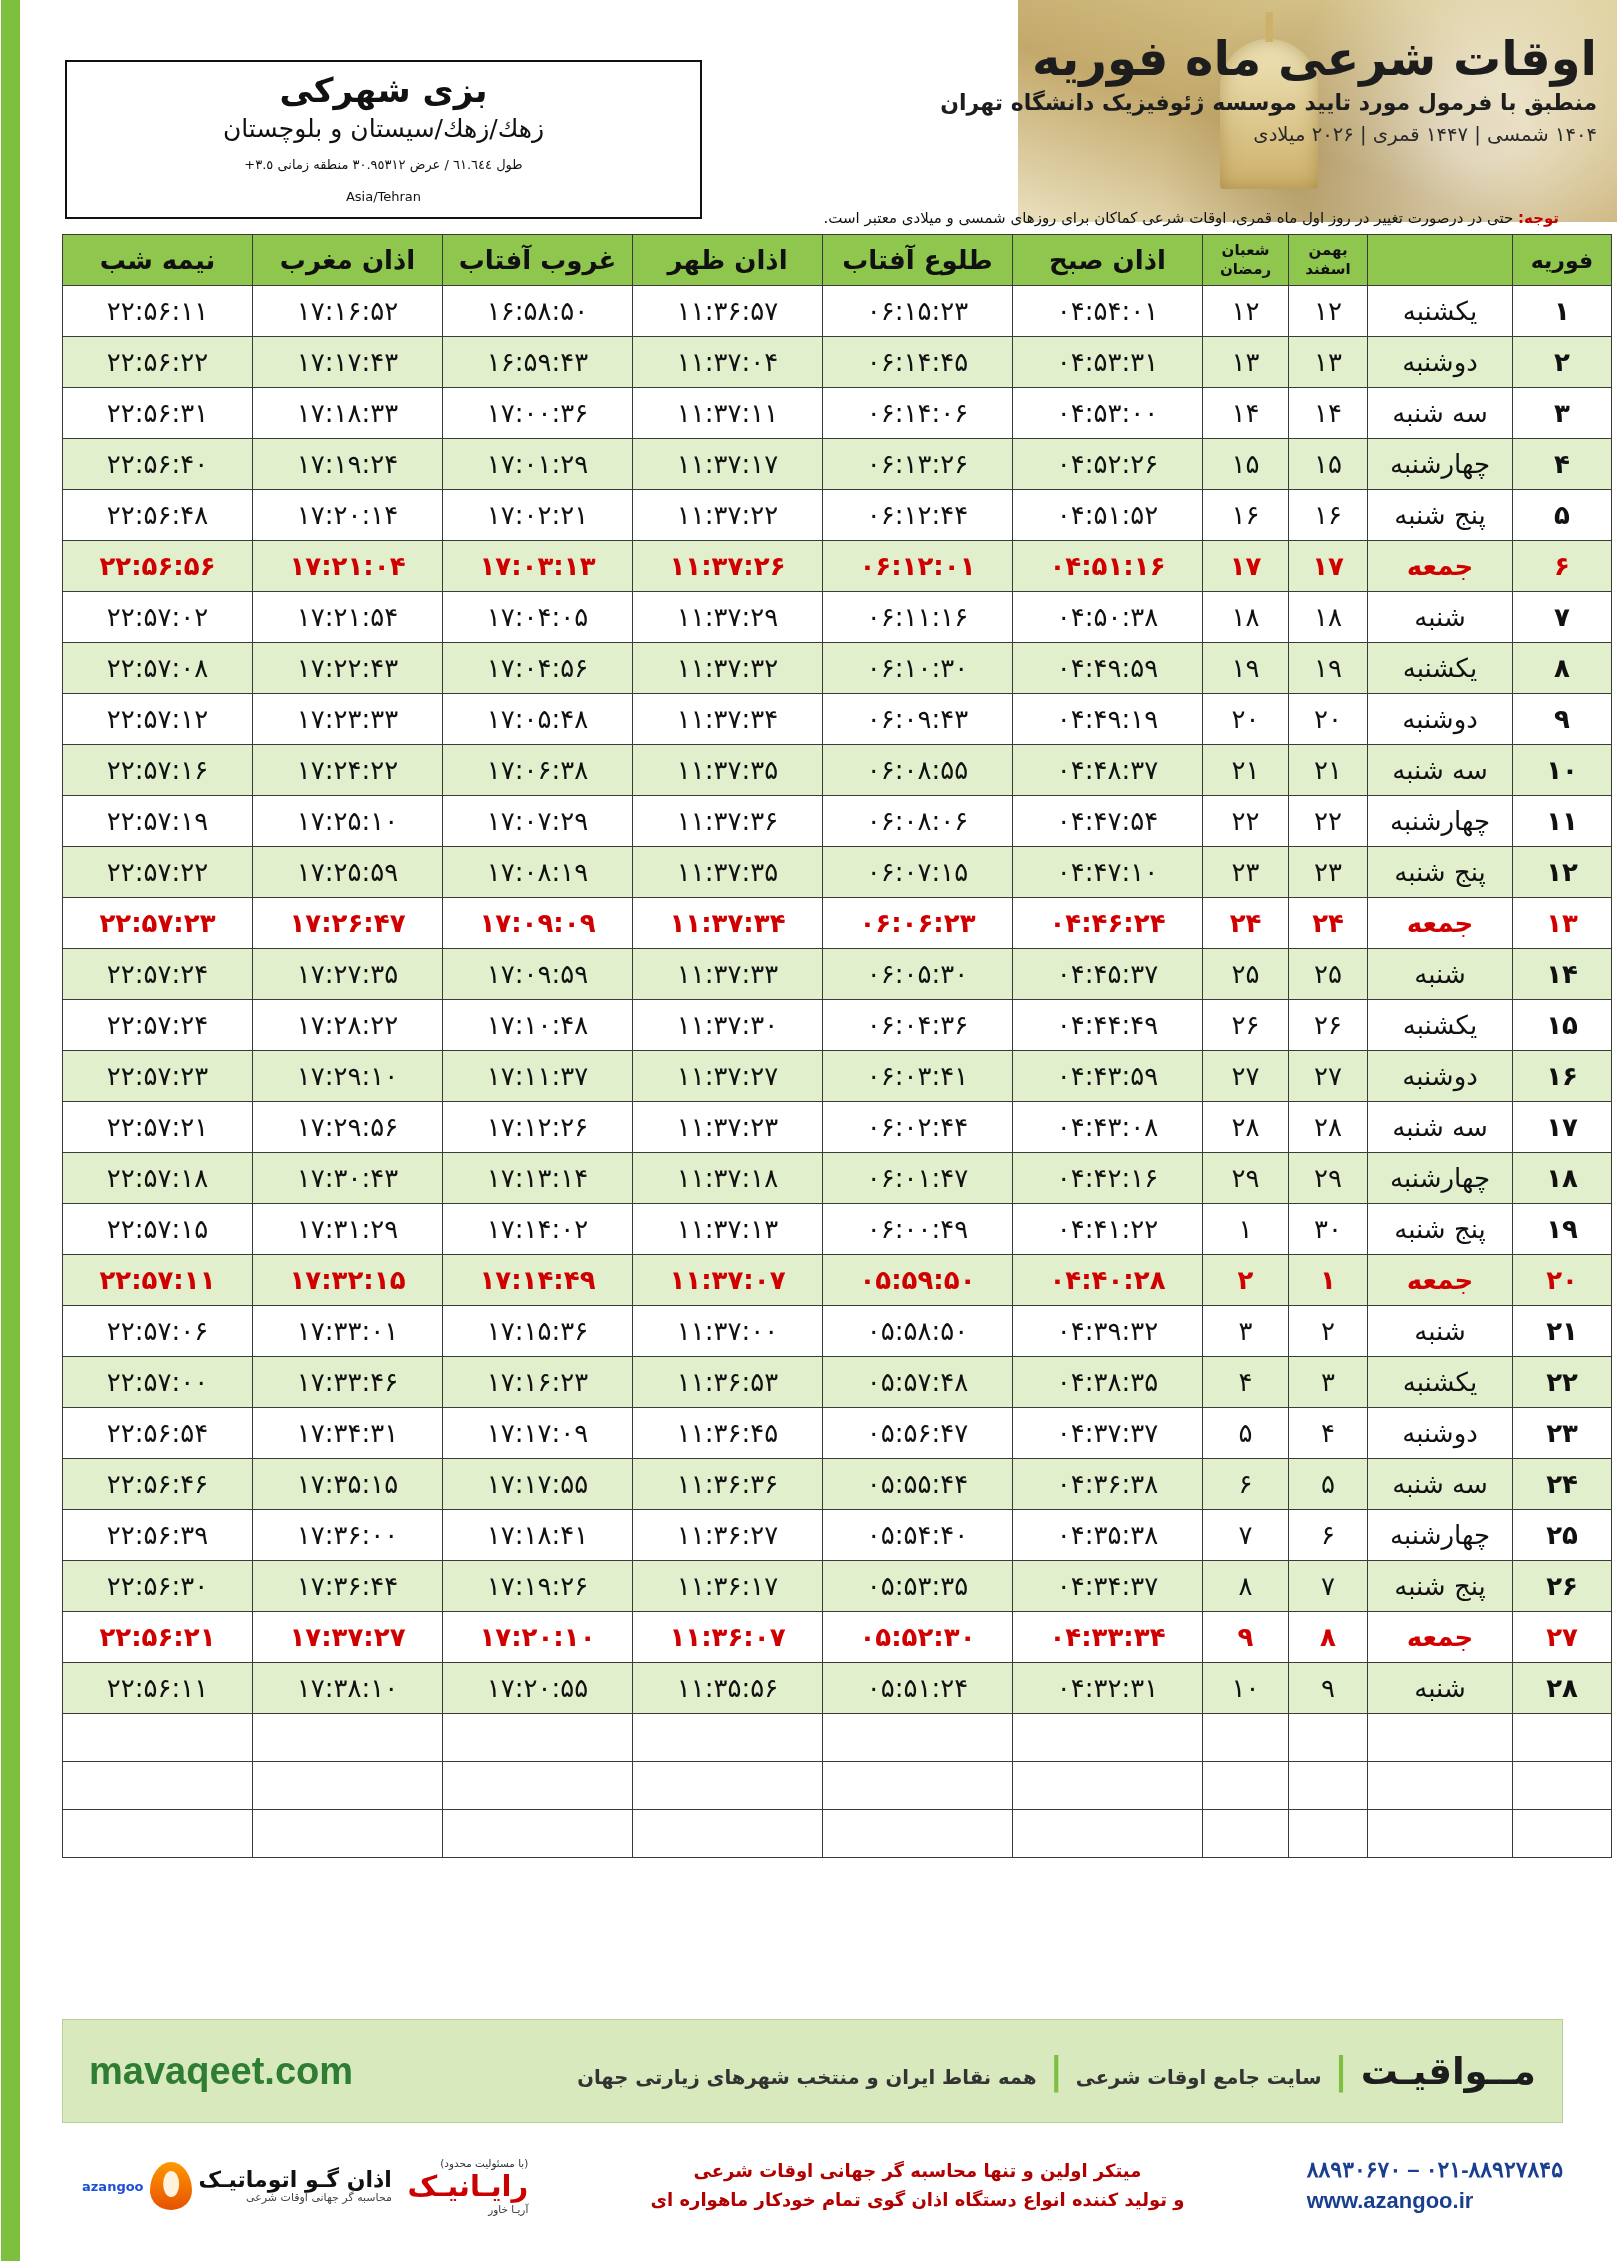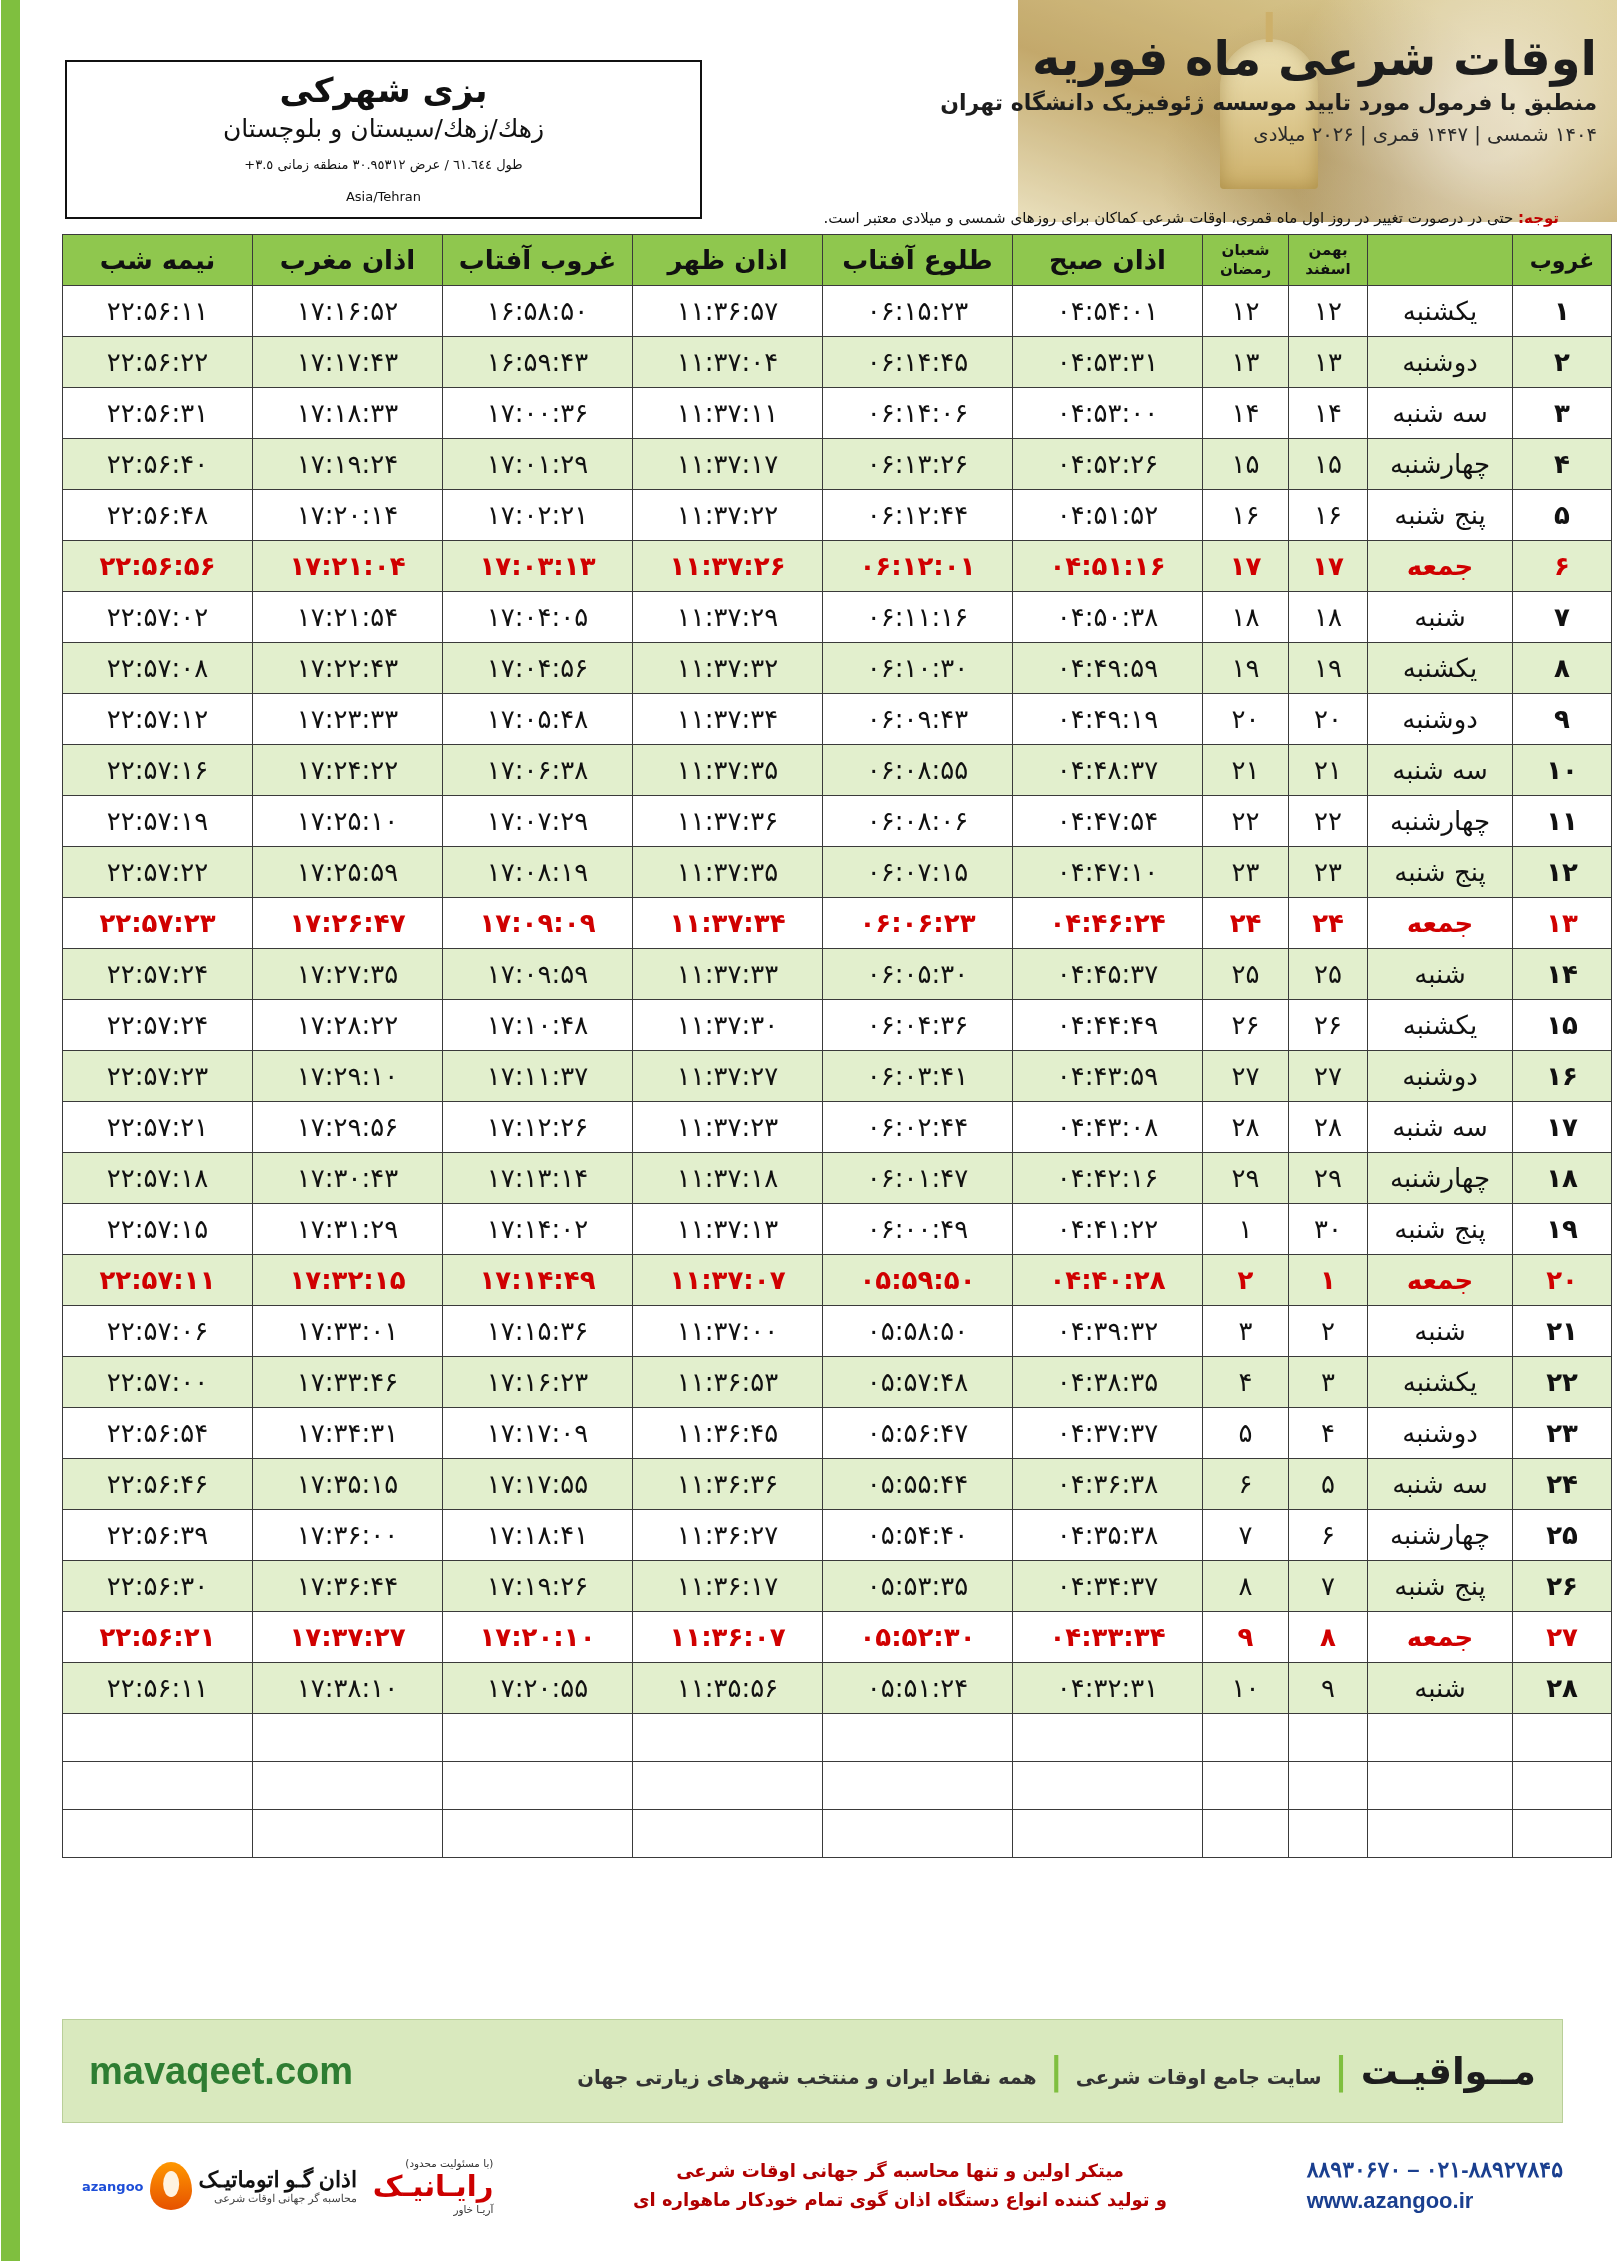--- a/index.html
+++ b/index.html
@@ -90,21 +90,21 @@
     position:absolute;left:62px;top:2137px;width:1501px;height:98px;z-index:6;
     display:flex;align-items:center;justify-content:space-between;
   }
   .b-phone{font-size:22px;color:#1a3f8f;font-weight:bold;line-height:1.4;text-align:left;
            font-family:"Liberation Sans",sans-serif;}
   .b-mid{font-size:18px;color:#b00000;text-align:center;line-height:1.6;font-weight:bold;}
   .b-logos{display:flex;align-items:center;gap:15.7px;margin-left:20px;}
   .logo-box{display:flex;align-items:center;gap:6.5px;}
   .logo-ray{font-size:29px;font-weight:bold;color:#c00;}
   .logo-ray small{display:block;font-size:10.4px;color:#333;font-weight:normal;}
-  .logo-az{font-size:22px;font-weight:bold;color:#111;line-height:1.1;text-align:right;font-family:Liberation Serif, serif;}
+  .logo-az{font-size:22px;font-weight:bold;color:#111;line-height:1.1;text-align:right;}
   .logo-az small{display:block;font-size:11px;font-weight:normal;color:#444;}
   .flame{
     width:42px;height:48px;background:linear-gradient(180deg,#ff9800,#e65100);
     border-radius:50% 50% 50% 50%/60% 60% 40% 40%;position:relative;
   }
   .flame:after{content:"";position:absolute;left:50%;top:9px;transform:translateX(-50%);
     width:15.7px;height:26px;background:#fff3e0;border-radius:50%;}
 </style>
 </head>
 <body>
@@ -128,21 +128,21 @@
 </div>
 
 <div class="note">
   <b>توجه:</b>
   <span>حتی در درصورت تغییر در روز اول ماه قمری، اوقات شرعی کماکان برای روزهای شمسی و میلادی معتبر است.</span>
 </div>
 
 <table class="sched">
   <thead>
     <tr>
-      <th class="feb" style="width:98px">غروب</th>
+      <th class="feb" style="width:98px">فوریه</th>
       <th style="width:144px"></th>
       <th class="small" style="width:78px">
         <span>بهمن</span><br><span>اسفند</span>
       </th>
       <th class="small" style="width:85px">
         <span>شعبان</span><br><span>رمضان</span>
       </th>
       <th style="width:189px">اذان صبح</th>
       <th style="width:189px">طلوع آفتاب</th>
       <th style="width:189px">اذان ظهر</th>

